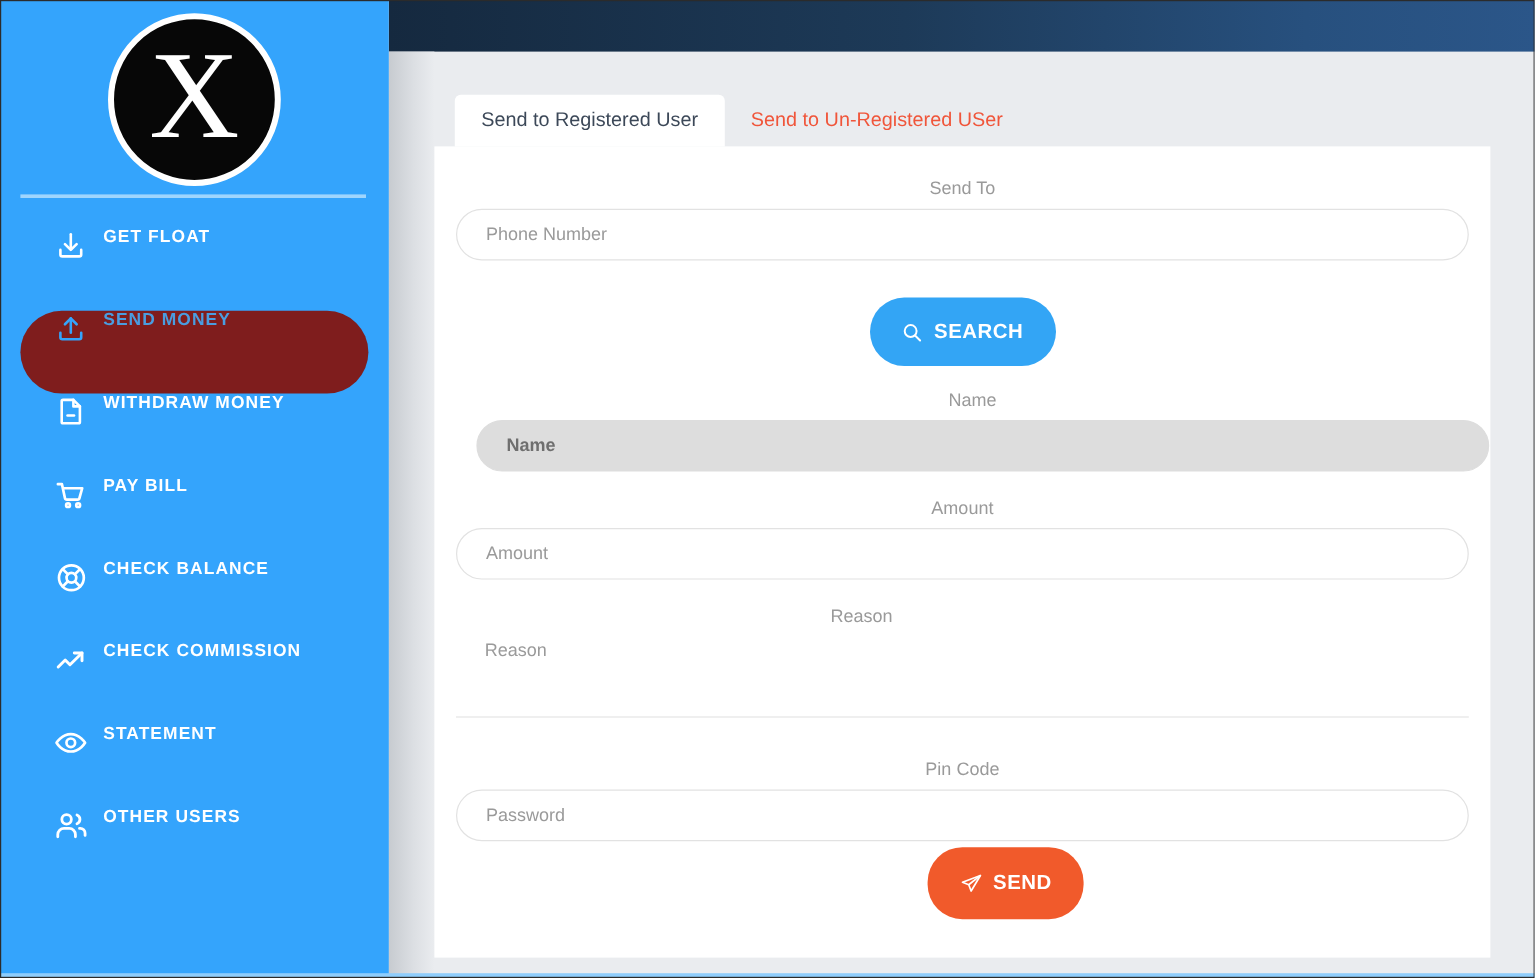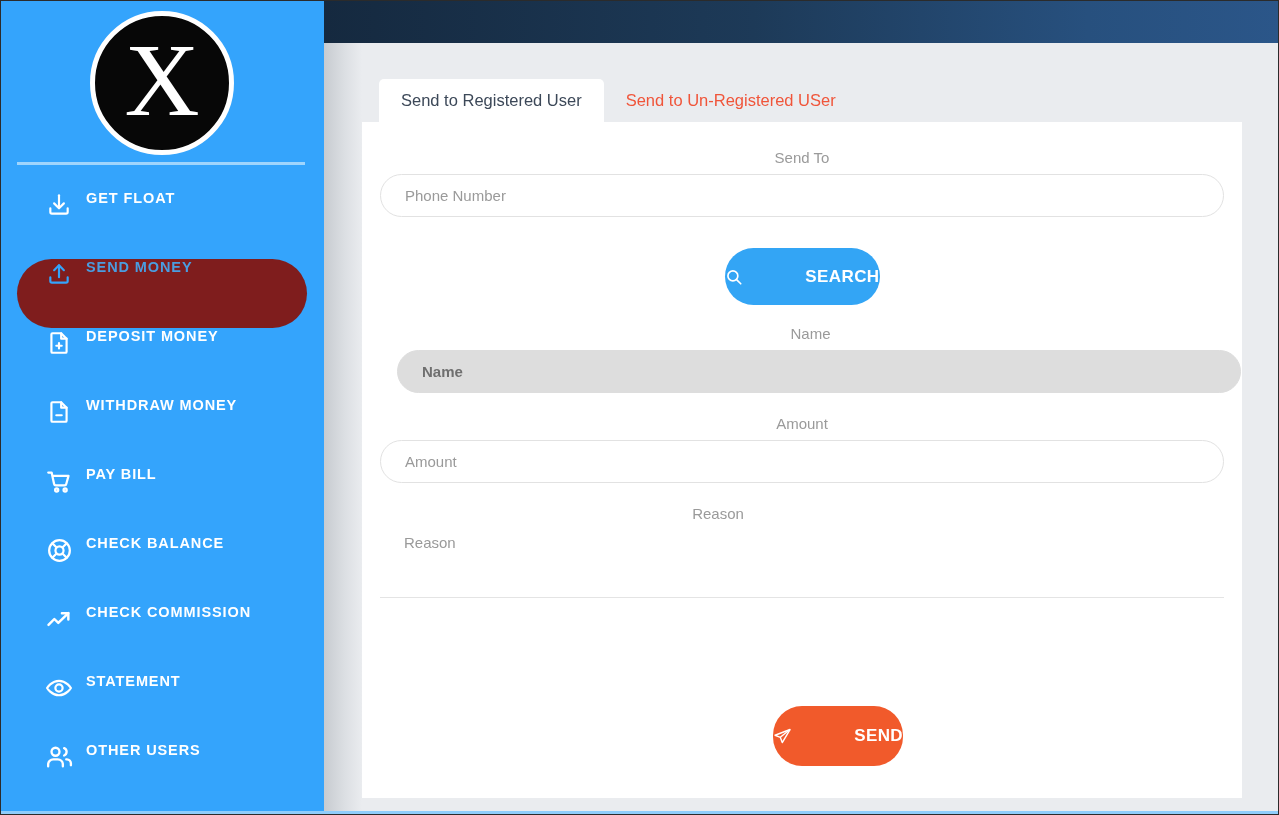--- a/index.html
+++ b/index.html
@@ -230,21 +230,21 @@
   .textarea-input::placeholder { color: #9a9a9a; }
 
   .btn-row {
     display: flex;
     justify-content: center;
   }
 
   .pill-btn {
     display: inline-flex;
     align-items: center;
-    justify-content: space-between;
+    justify-content: center;
     gap: 9px;
     border: none;
     border-radius: 29px;
     color: #ffffff;
     font-size: 17px;
     font-weight: 700;
     letter-spacing: 0.4px;
     font-family: "Liberation Sans", sans-serif;
     cursor: pointer;
   }
@@ -322,31 +322,20 @@
         <span class="menu-icon">
           <svg width="26" height="26" viewBox="0 0 24 24" fill="none" stroke="currentColor" stroke-width="2" stroke-linecap="round" stroke-linejoin="round">
             <path d="M12 15V4"></path>
               <path d="M7.5 8.5L12 4l4.5 4.5"></path>
             <path d="M4 15v3.5a1.5 1.5 0 0 0 1.5 1.5h13a1.5 1.5 0 0 0 1.5-1.5V15"></path>
           </svg>
         </span>
         <span class="menu-label">SEND MONEY</span>
       </div>
 
-      <div class="menu-item">
-        <span class="menu-icon">
-          <svg width="26" height="26" viewBox="0 0 24 24" fill="none" stroke="currentColor" stroke-width="2" stroke-linecap="round" stroke-linejoin="round">
-            <path d="M14 3H6a1 1 0 0 0-1 1v16a1 1 0 0 0 1 1h12a1 1 0 0 0 1-1V8z"></path>
-            <path d="M14 3v5h5"></path>
-              <path d="M9.5 14.5h5"></path>
-              <path d="M12 12v5"></path>
-          </svg>
-        </span>
-        <span class="menu-label">DEPOSIT MONEY</span>
-      </div>
 
       <div class="menu-item">
         <span class="menu-icon">
           <svg width="26" height="26" viewBox="0 0 24 24" fill="none" stroke="currentColor" stroke-width="2" stroke-linecap="round" stroke-linejoin="round">
             <path d="M14 3H6a1 1 0 0 0-1 1v16a1 1 0 0 0 1 1h12a1 1 0 0 0 1-1V8z"></path>
             <path d="M14 3v5h5"></path>
               <path d="M9.5 15h5"></path>
           </svg>
         </span>
         <span class="menu-label">WITHDRAW MONEY</span>
@@ -453,20 +442,24 @@
     <div class="row-amount field-block">
       <div class="field-label">Amount</div>
       <input class="text-input" type="text" placeholder="Amount" style="">
     </div>
 
     <div class="row-reason field-block">
       <div class="field-label">Reason</div>
       <textarea class="textarea-input" placeholder="Reason" style=""></textarea>
     </div>
 
+    <div class="row-pin field-block">
+      <div class="field-label">Pin Code</div>
+      <input class="text-input" type="password" placeholder="Password" style="">
+    </div>
 
     <div class="row-send btn-row">
       <button id="send-button" class="pill-btn">
         <span>
           <svg width="19" height="19" viewBox="0 0 24 24" fill="none" stroke="#ffffff" stroke-width="1.8" stroke-linejoin="round">
             <path d="M21.5 3.2L2.6 10.4l6.6 2.6 2.5 6.6z"></path>
             <path d="M21.5 3.2L9.2 13"></path>
           </svg>
         </span>
         <span>SEND</span>

